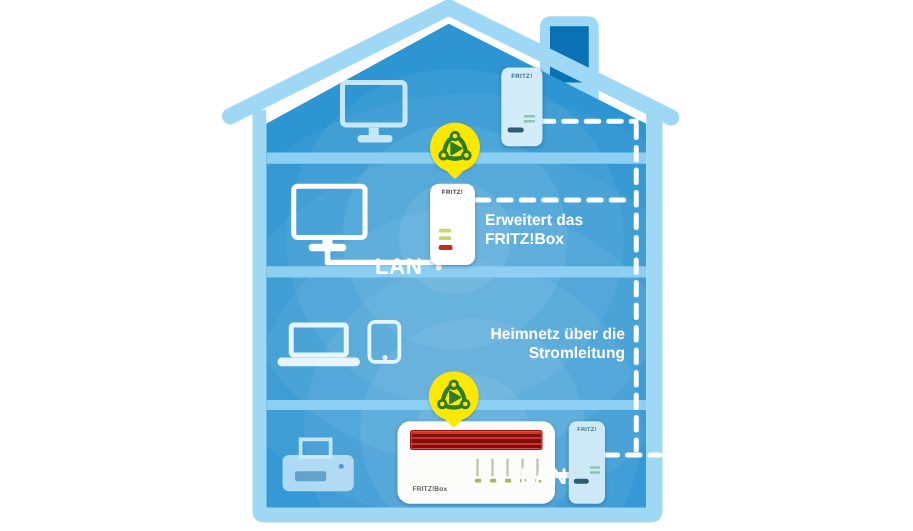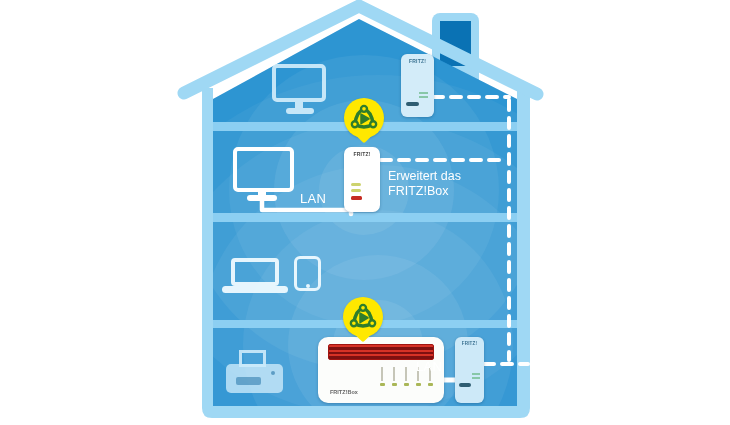--- a/index.html
+++ b/index.html
@@ -53,23 +53,23 @@
   .fb-led .dot{width:5px;height:2.5px;background:#aab757;margin-top:2px;border-radius:1px;}
 
   
   .bubble{width:40px;height:40px;border-radius:50%;z-index:3;
           box-shadow:0 1px 2px rgba(0,60,100,.25);}
   .bubble .tail{position:absolute;left:14px;top:31px;width:12px;height:12px;
                 transform:rotate(45deg);border-radius:2px;}
   .bubble svg{position:absolute;left:5px;top:5px;}
 
   
-  .lbl{color:#fff;font-weight:normal;z-index:4;}
+  .lbl{color:#fff;font-weight:bold;z-index:4;}
   .lbl-big{font-size:12.5px;line-height:14.5px;}
-  .lan{font-size:13px;letter-spacing:.3px;}
+  .lan{font-size:18px;letter-spacing:.3px;margin-top:12px;}
 </style>
 </head>
 <body>
 
 <div class="stage">
 
   <svg class="scene" width="730" height="425" viewBox="0 0 730 425">
     <defs>
       <clipPath id="interiorClip">
         <path d="M213,407 L213,99 L359,19 L517,99 L517,407 Z"></path>
@@ -148,20 +148,22 @@
     <div>Erweitert das</div>
     <div>FRITZ!Box</div>
   </div>
 
   <div class="abs screen laptop-screen" style="left:231px;top:258px;width:48px;height:28px;"></div>
   <div class="abs laptop-base" style="left:222px;top:286px;width:66px;height:7px;"></div>
   <div class="abs screen phone" style="left:294px;top:256px;width:27px;height:35px;"></div>
   <div class="abs phone-dot" style="left:306px;top:284px;width:4px;height:4px;"></div>
 
   <div class="abs lbl lbl-big" style="left:330px;top:260px;width:170px;text-align:right;">
+    <div>Heimnetz über die</div>
+    <div>Stromleitung</div>
   </div>
 
   <div class="abs screen printer-paper" style="left:239px;top:350px;width:27px;height:17px;"></div>
   <div class="abs printer-body" style="left:226px;top:364px;width:57px;height:29px;"></div>
   <div class="abs printer-slot" style="left:236px;top:377px;width:25px;height:8px;"></div>
   <div class="abs printer-dot" style="left:271px;top:371px;width:4px;height:4px;"></div>
 
   <div class="abs device fritzbox" style="left:318px;top:337px;width:126px;height:66px;">
     <div class="fb-grill"></div>
     <div class="fb-brand">FRITZ!Box</div>

